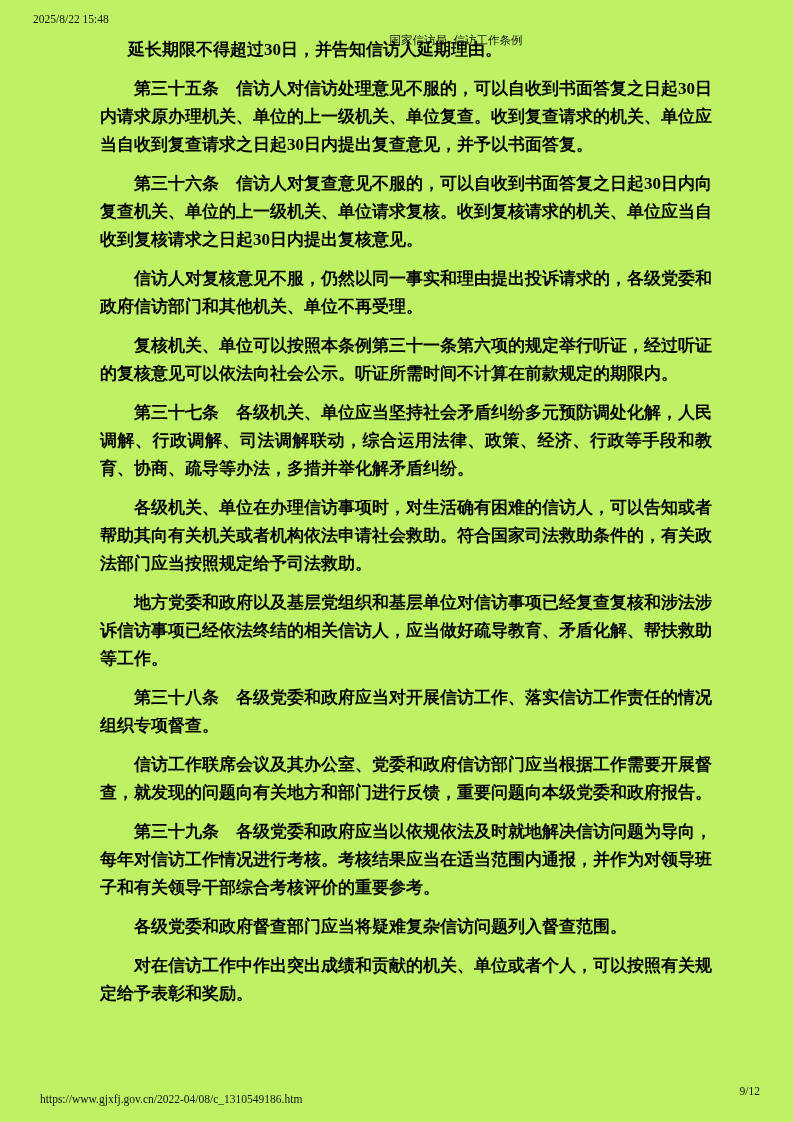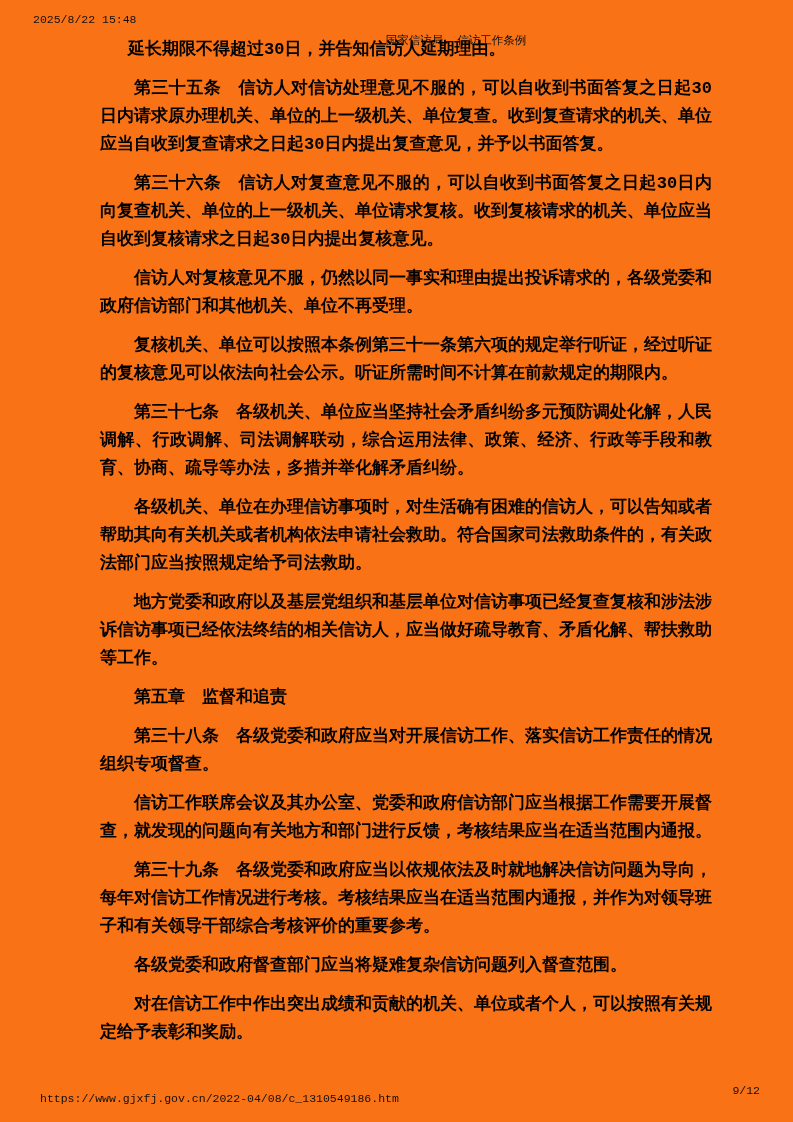--- a/index.html
+++ b/index.html
@@ -1,22 +1,22 @@
 <!DOCTYPE html>
 <html><head>
 <meta charset="utf-8">
 <style>
   html, body { margin: 0; padding: 0; background: #ffffff; }
   .page {
     position: relative;
     width: 793px;
     height: 1122px;
-    background: #f97316;
+    background: #bef264;
     overflow: hidden;
-    font-family: Liberation Mono, monospace;
+    font-family: Liberation Serif, serif;
     color: #000;
   }
   .print-header {
     position: absolute;
     top: 13px;
     left: 33px;
     right: 33px;
     height: 16px;
     font-size: 11.5px;
     color: #111;
@@ -70,23 +70,22 @@
 
   <div class="content">
     <p class="no-indent">延长期限不得超过30日，并告知信访人延期理由。</p>
     <p>第三十五条　信访人对信访处理意见不服的，可以自收到书面答复之日起30日内请求原办理机关、单位的上一级机关、单位复查。收到复查请求的机关、单位应当自收到复查请求之日起30日内提出复查意见，并予以书面答复。</p>
     <p>第三十六条　信访人对复查意见不服的，可以自收到书面答复之日起30日内向复查机关、单位的上一级机关、单位请求复核。收到复核请求的机关、单位应当自收到复核请求之日起30日内提出复核意见。</p>
     <p>信访人对复核意见不服，仍然以同一事实和理由提出投诉请求的，各级党委和政府信访部门和其他机关、单位不再受理。</p>
     <p>复核机关、单位可以按照本条例第三十一条第六项的规定举行听证，经过听证的复核意见可以依法向社会公示。听证所需时间不计算在前款规定的期限内。</p>
     <p>第三十七条　各级机关、单位应当坚持社会矛盾纠纷多元预防调处化解，人民调解、行政调解、司法调解联动，综合运用法律、政策、经济、行政等手段和教育、协商、疏导等办法，多措并举化解矛盾纠纷。</p>
     <p>各级机关、单位在办理信访事项时，对生活确有困难的信访人，可以告知或者帮助其向有关机关或者机构依法申请社会救助。符合国家司法救助条件的，有关政法部门应当按照规定给予司法救助。</p>
     <p>地方党委和政府以及基层党组织和基层单位对信访事项已经复查复核和涉法涉诉信访事项已经依法终结的相关信访人，应当做好疏导教育、矛盾化解、帮扶救助等工作。</p>
-    <p>第五章　监督和追责</p>
     <p>第三十八条　各级党委和政府应当对开展信访工作、落实信访工作责任的情况组织专项督查。</p>
-    <p>信访工作联席会议及其办公室、党委和政府信访部门应当根据工作需要开展督查，就发现的问题向有关地方和部门进行反馈，考核结果应当在适当范围内通报。</p>
+    <p>信访工作联席会议及其办公室、党委和政府信访部门应当根据工作需要开展督查，就发现的问题向有关地方和部门进行反馈，重要问题向本级党委和政府报告。</p>
     <p>第三十九条　各级党委和政府应当以依规依法及时就地解决信访问题为导向，每年对信访工作情况进行考核。考核结果应当在适当范围内通报，并作为对领导班子和有关领导干部综合考核评价的重要参考。</p>
     <p>各级党委和政府督查部门应当将疑难复杂信访问题列入督查范围。</p>
     <p>对在信访工作中作出突出成绩和贡献的机关、单位或者个人，可以按照有关规定给予表彰和奖励。</p>
   </div>
 
   <div class="print-footer">
     <span class="footer-url">https://www.gjxfj.gov.cn/2022-04/08/c_1310549186.htm</span>
     <span class="footer-page">9/12</span>
   </div>
 

